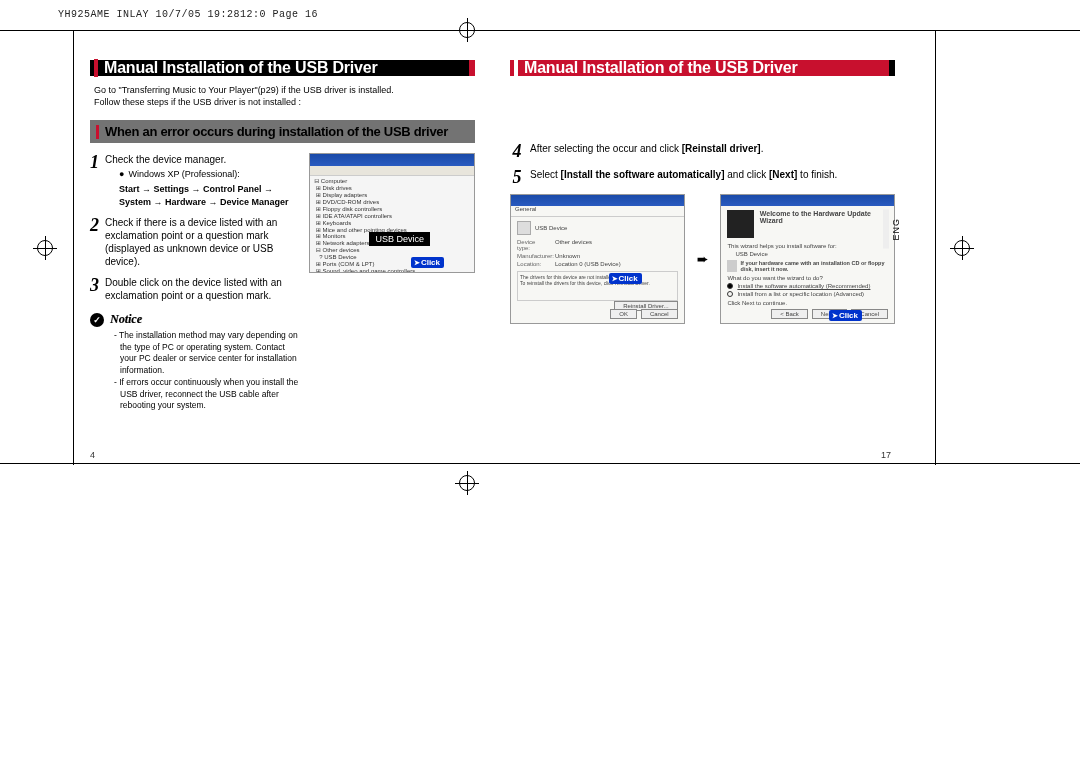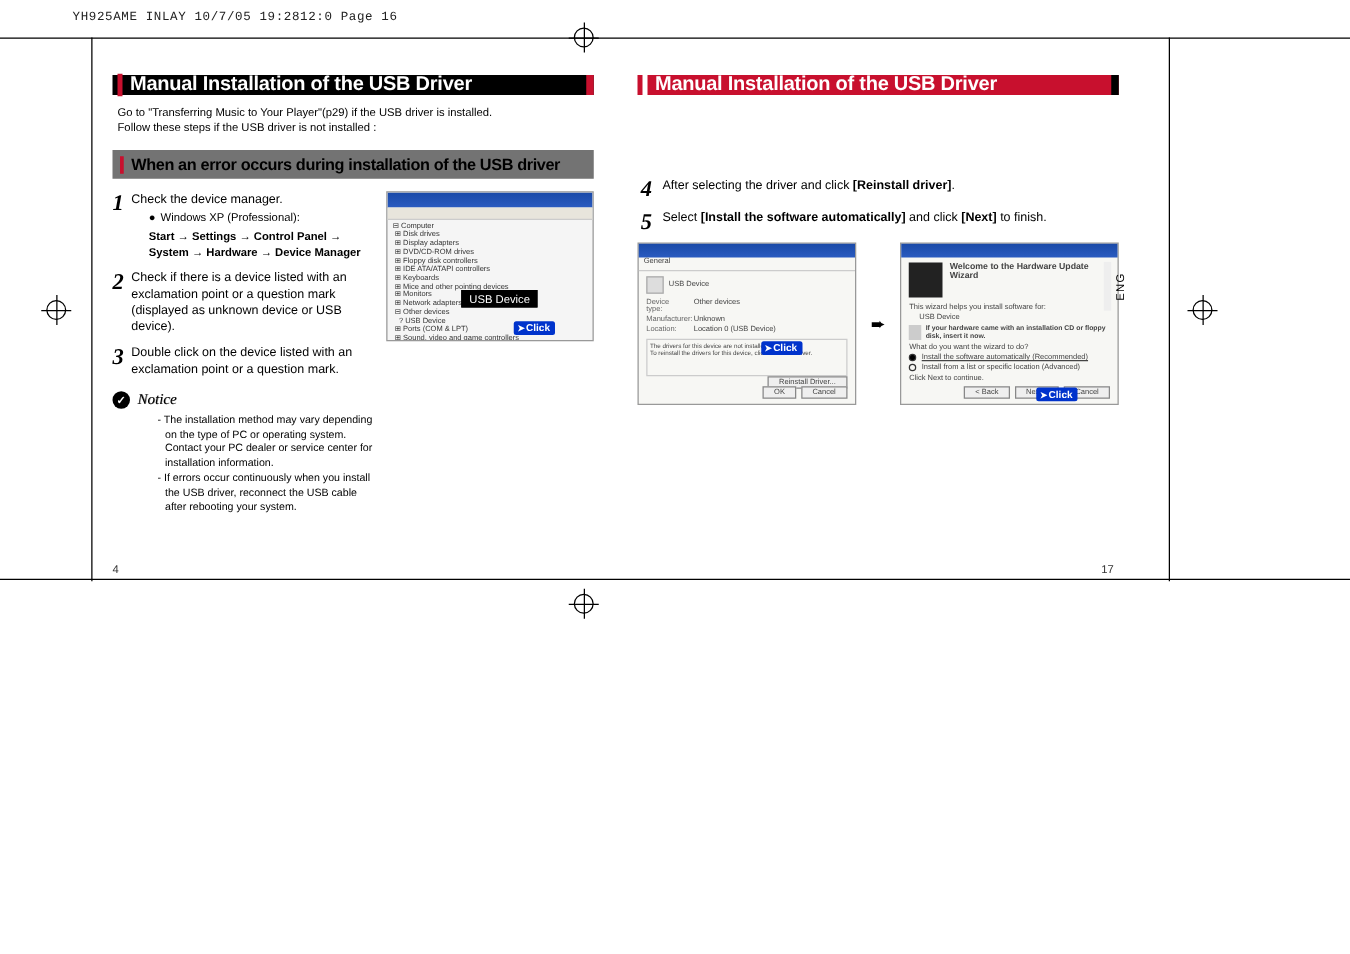--- a/index.html
+++ b/index.html
@@ -55,22 +55,22 @@
   .shot { border: 1px solid #999; background: #f5f5f5; height: 120px; margin-bottom: 6px; position: relative; overflow: hidden; }
   .shot .chrome { height: 12px; background: linear-gradient(#1a4aa8,#2a5bc0); }
   .shot .toolbar { height: 10px; background: #e8e5dc; border-bottom: 1px solid #ccc; }
   .tree { font-size: 6px; color: #333; padding: 2px 4px; line-height: 1.15; white-space: pre; font-family: Tahoma, sans-serif; }
   .usb-tag { position: absolute; right: 44px; top: 78px; background: #000; color: #fff; font-size: 9px; padding: 1px 5px; border: 1px solid #000; }
   .click-badge { position: absolute; background: #0033cc; color: #fff; font-size: 8px; font-weight: bold; padding: 1px 4px 1px 3px; border-radius: 2px; }
   .click-badge::before { content: "➤"; font-size: 7px; margin-right: 1px; }
 
   .notice-row { display: flex; align-items: center; gap: 6px; margin-top: 10px; }
   .notice-icon { width: 14px; height: 14px; border-radius: 50%; background: #000; color: #fff; display: inline-flex; align-items: center; justify-content: center; font-size: 9px; font-weight: bold; }
-  .notice-label { font-style: italic; font-weight: normal; font-size: 12px; font-family: "Times New Roman", serif; text-shadow: 0.5px 0 #999; }
-  .notice-list { font-size: 8.5px; line-height: 1.35; margin-left: 36px; margin-top: 3px; }
+  .notice-label { font-style: italic; font-weight: bold; font-size: 12px; font-family: "Times New Roman", serif; text-shadow: 0.5px 0 #999; }
+  .notice-list { font-size: 8.5px; line-height: 1.35; margin-left: 24px; margin-top: 3px; }
   .notice-list .li { text-indent: -6px; padding-left: 6px; margin-bottom: 1px; }
 
   .page-num { position: absolute; bottom: 0; font-size: 9px; color: #333; }
   .pn-left { left: 0; }
   .pn-right { right: 4px; }
 
   .lang-tab { position: absolute; right: -8px; top: 150px; writing-mode: vertical-rl; transform: rotate(180deg); font-size: 9px; letter-spacing: 1px; padding: 8px 2px; border-right: 6px solid #eee; }
 
   .shots-row { display: flex; gap: 12px; margin-top: 6px; align-items: center; }
   .dlg { flex: 1 1 0; height: 130px; border: 1px solid #999; background: #f7f7f4; position: relative; font-size: 6px; color: #444; }
@@ -189,21 +189,21 @@
       <span class="marker"></span>
       <span class="title-text">Manual Installation of the USB Driver</span>
       <span class="endcap"></span>
     </div>
 
     <div style="height:58px"></div>
 
     <div class="step">
       <div class="step-num">4</div>
       <div class="step-body">
-        <span>After selecting the driver and click </span><b>[Reinstall driver]</b><span>.</span>
+        <span>After selecting the occur and click </span><b>[Reinstall driver]</b><span>.</span>
       </div>
     </div>
     <div class="step">
       <div class="step-num">5</div>
       <div class="step-body">
         <span>Select </span><b>[Install the software automatically]</b><span> and click </span><b>[Next]</b><span> to finish.</span>
       </div>
     </div>
 
     <div class="shots-row">

